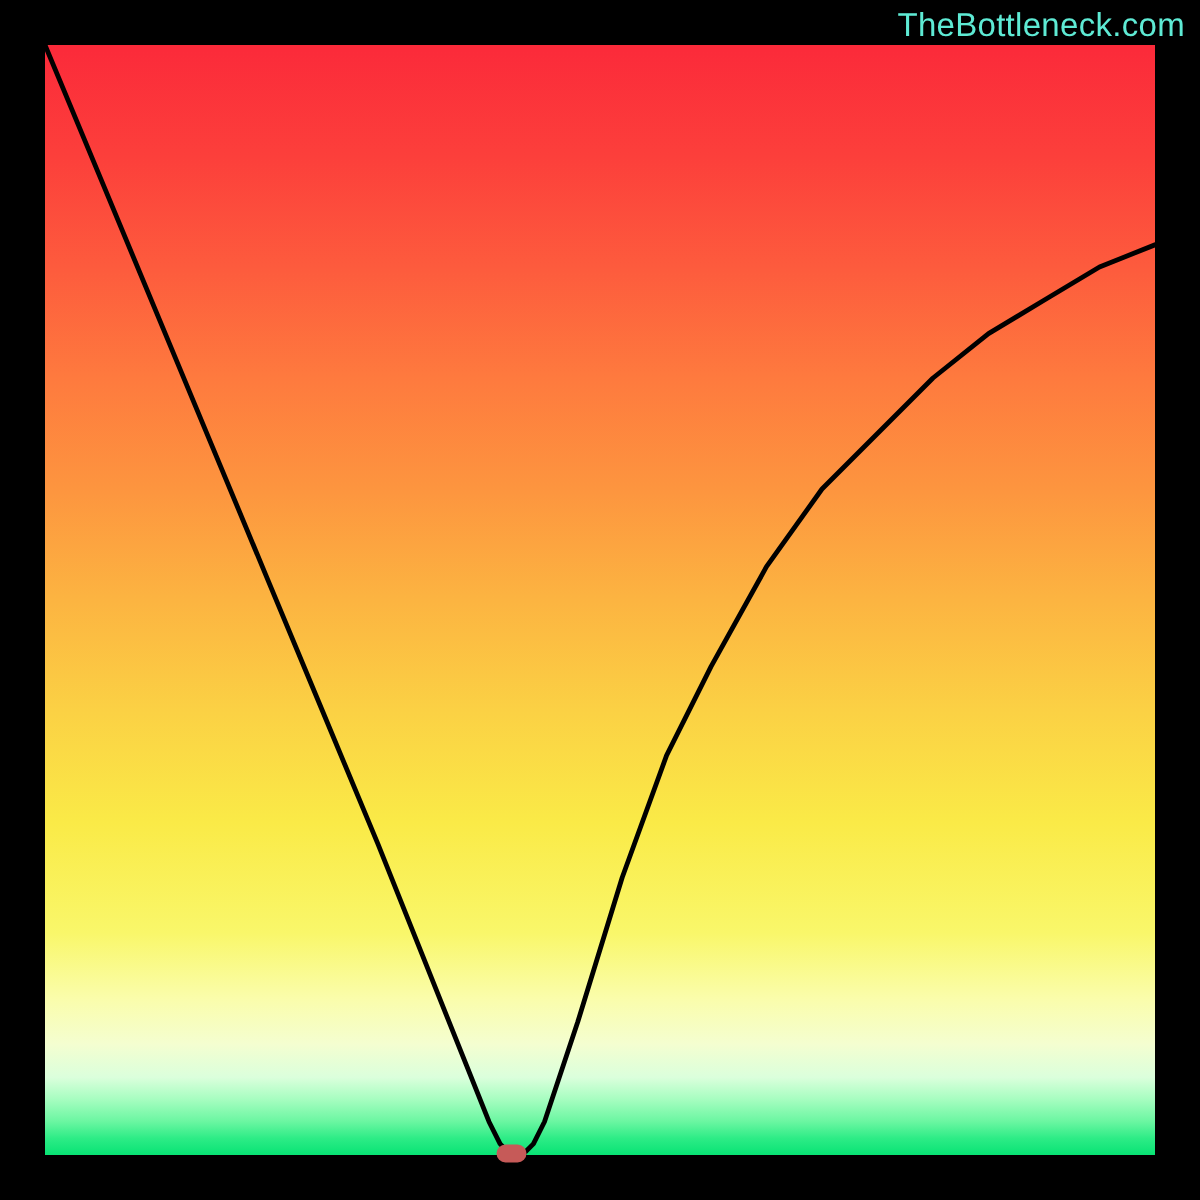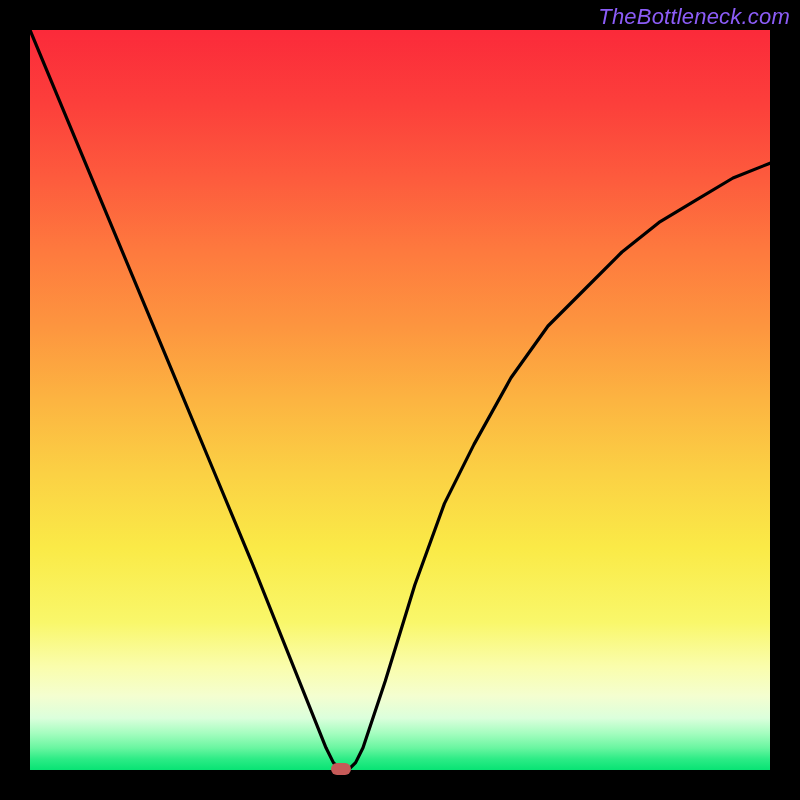--- a/index.html
+++ b/index.html
@@ -14,25 +14,24 @@
   .frame {
     position: relative;
     width: 800px;
     height: 800px;
     background: #000;
   }
   .watermark {
     position: absolute;
     top: 4px;
     right: 10px;
-    color: #8b5cf6;
+    color: #5eead4;
     font-size: 22px;
     font-weight: 500;
     letter-spacing: 0.2px;
-    font-style: italic;
   }
   .plot {
     position: absolute;
     left: 30px;
     top: 30px;
     width: 740px;
     height: 740px;
     
     background: linear-gradient(to bottom,
       #fb2a3a 0%,

